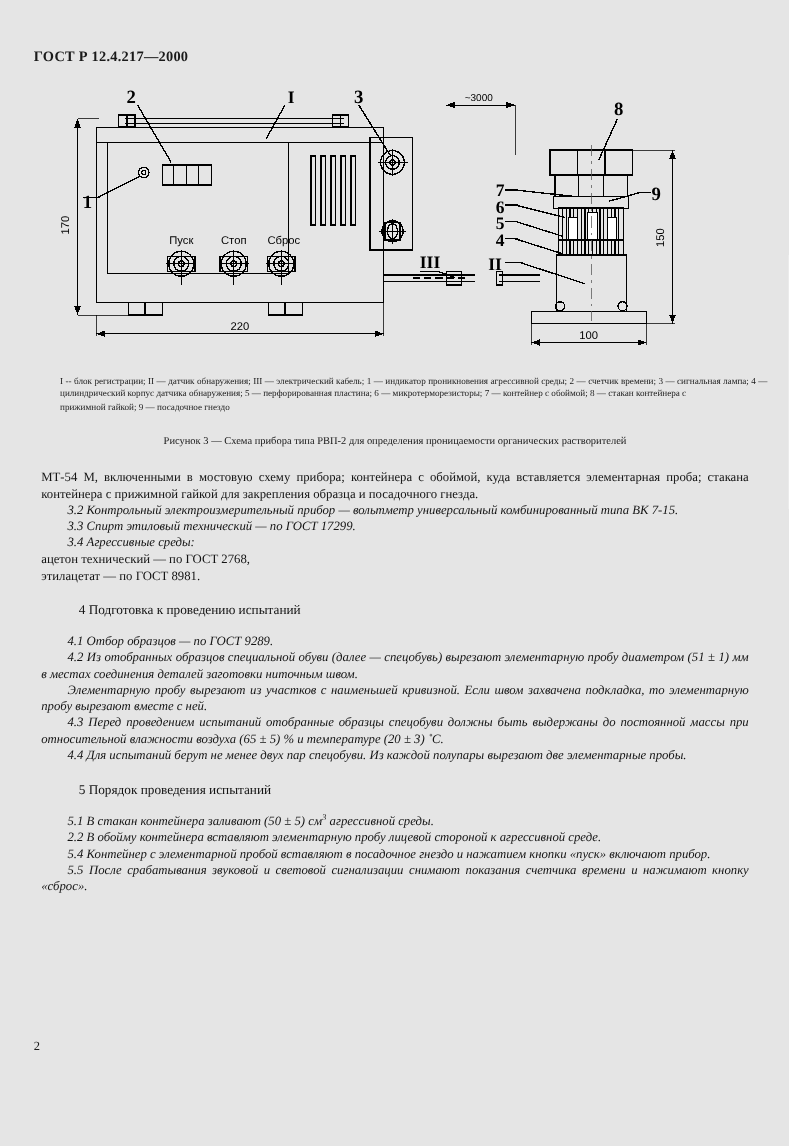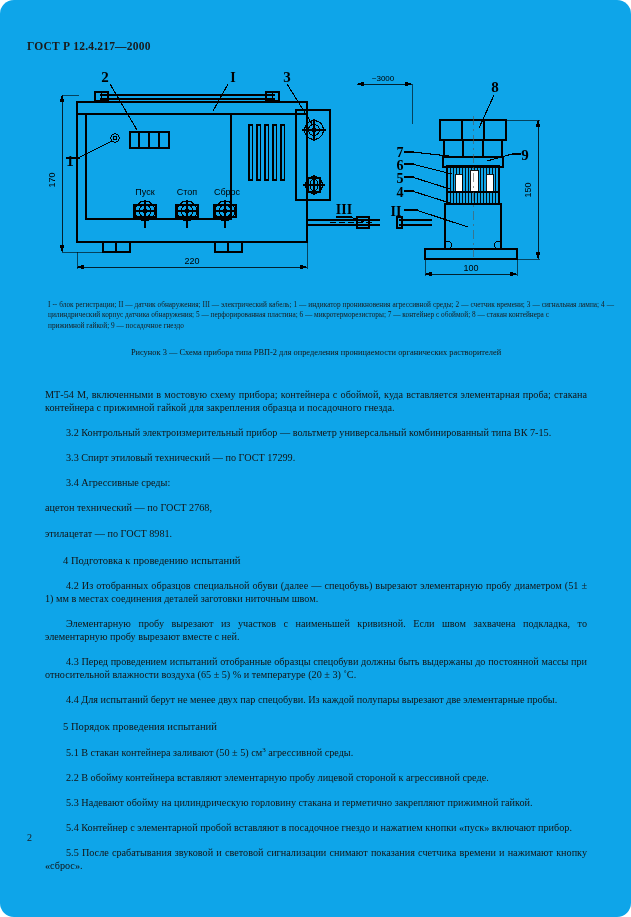--- a/index.html
+++ b/index.html
@@ -12,22 +12,21 @@
     height: 917px;
     position: relative;
     font-family: "Liberation Serif", "DejaVu Serif", serif;
     color: #1a1a1a;
     overflow: hidden;
   }
   .page {
     position: relative;
     width: 631px;
     height: 917px;
-    background: #0ea5e9;
-    border-radius: 14px;
+    background: #e5e5e5;
   }
 
   
   .doc-header {
     position: absolute;
     left: 27px;
     top: 40px;
     font-size: 11.5px;
     font-weight: bold;
     letter-spacing: 0.2px;
@@ -74,24 +73,25 @@
     position: absolute;
     left: 33px;
     top: 376px;
     width: 566px;
     font-size: 10.2px;
     line-height: 13.1px;
     text-align: justify;
     color: #131313;
   }
   .body-text p {
-    margin: 12px;
+    margin: 0;
   }
   .body-text p.ind {
     text-indent: 21px;
+    font-style: italic;
   }
   .body-text p.noind {
     text-indent: 0;
   }
   .sec-head {
     font-weight: normal;
     font-size: 10.6px;
     margin: 14px 0 12px 0 !important;
     text-indent: 30px;
   }
@@ -348,29 +348,29 @@
   <div class="body-text">
     <p class="noind">МТ-54 М, включенными в мостовую схему прибора; контейнера с обоймой, куда вставляется элементарная проба; стакана контейнера с прижимной гайкой для закрепления образца и посадочного гнезда.</p>
     <p class="ind">3.2 Контрольный электроизмерительный прибор — вольтметр универсальный комбинированный типа ВК 7-15.</p>
     <p class="ind">3.3 Спирт этиловый технический  —  по ГОСТ 17299.</p>
     <p class="ind">3.4 Агрессивные среды:</p>
     <p class="noind">ацетон технический  —  по ГОСТ 2768,</p>
     <p class="noind">этилацетат —  по ГОСТ 8981.</p>
 
     <p class="sec-head">4  Подготовка к проведению испытаний</p>
 
+    <p class="ind">4.1 Отбор образцов  —  по ГОСТ 9289.</p>
     <p class="ind">4.2 Из отобранных образцов специальной обуви (далее  —  спецобувь) вырезают элементарную пробу диаметром (51 ± 1) мм в местах соединения деталей заготовки ниточным швом.</p>
     <p class="ind">Элементарную пробу вырезают из участков с наименьшей кривизной. Если швом захвачена подкладка, то элементарную пробу вырезают вместе с ней.</p>
     <p class="ind">4.3 Перед проведением испытаний отобранные образцы спецобуви должны быть выдержаны до постоянной массы при относительной влажности воздуха (65 ± 5) % и температуре (20 ± 3) ˚С.</p>
     <p class="ind">4.4 Для испытаний берут не менее двух пар спецобуви. Из каждой полупары вырезают две элементарные пробы.</p>
 
     <p class="sec-head">5  Порядок проведения испытаний</p>
 
     <p class="ind"><span>5.1 В стакан контейнера заливают (50 ± 5) см</span><sup>3</sup><span> агрессивной среды.</span></p>
     <p class="ind">2.2 В обойму контейнера вставляют элементарную пробу лицевой стороной к агрессивной среде.</p>
-    <p class="ind">5.3 Надевают обойму на цилиндрическую горловину стакана и герметично закрепляют прижимной гайкой.</p>
     <p class="ind">5.4 Контейнер с элементарной пробой вставляют в посадочное гнездо и нажатием кнопки «пуск» включают прибор.</p>
     <p class="ind">5.5 После срабатывания звуковой и световой сигнализации снимают показания счетчика времени и нажимают кнопку «сброс».</p>
   </div>
 
   <div class="page-number">2</div>
 
 </div>
 
 </body></html>

